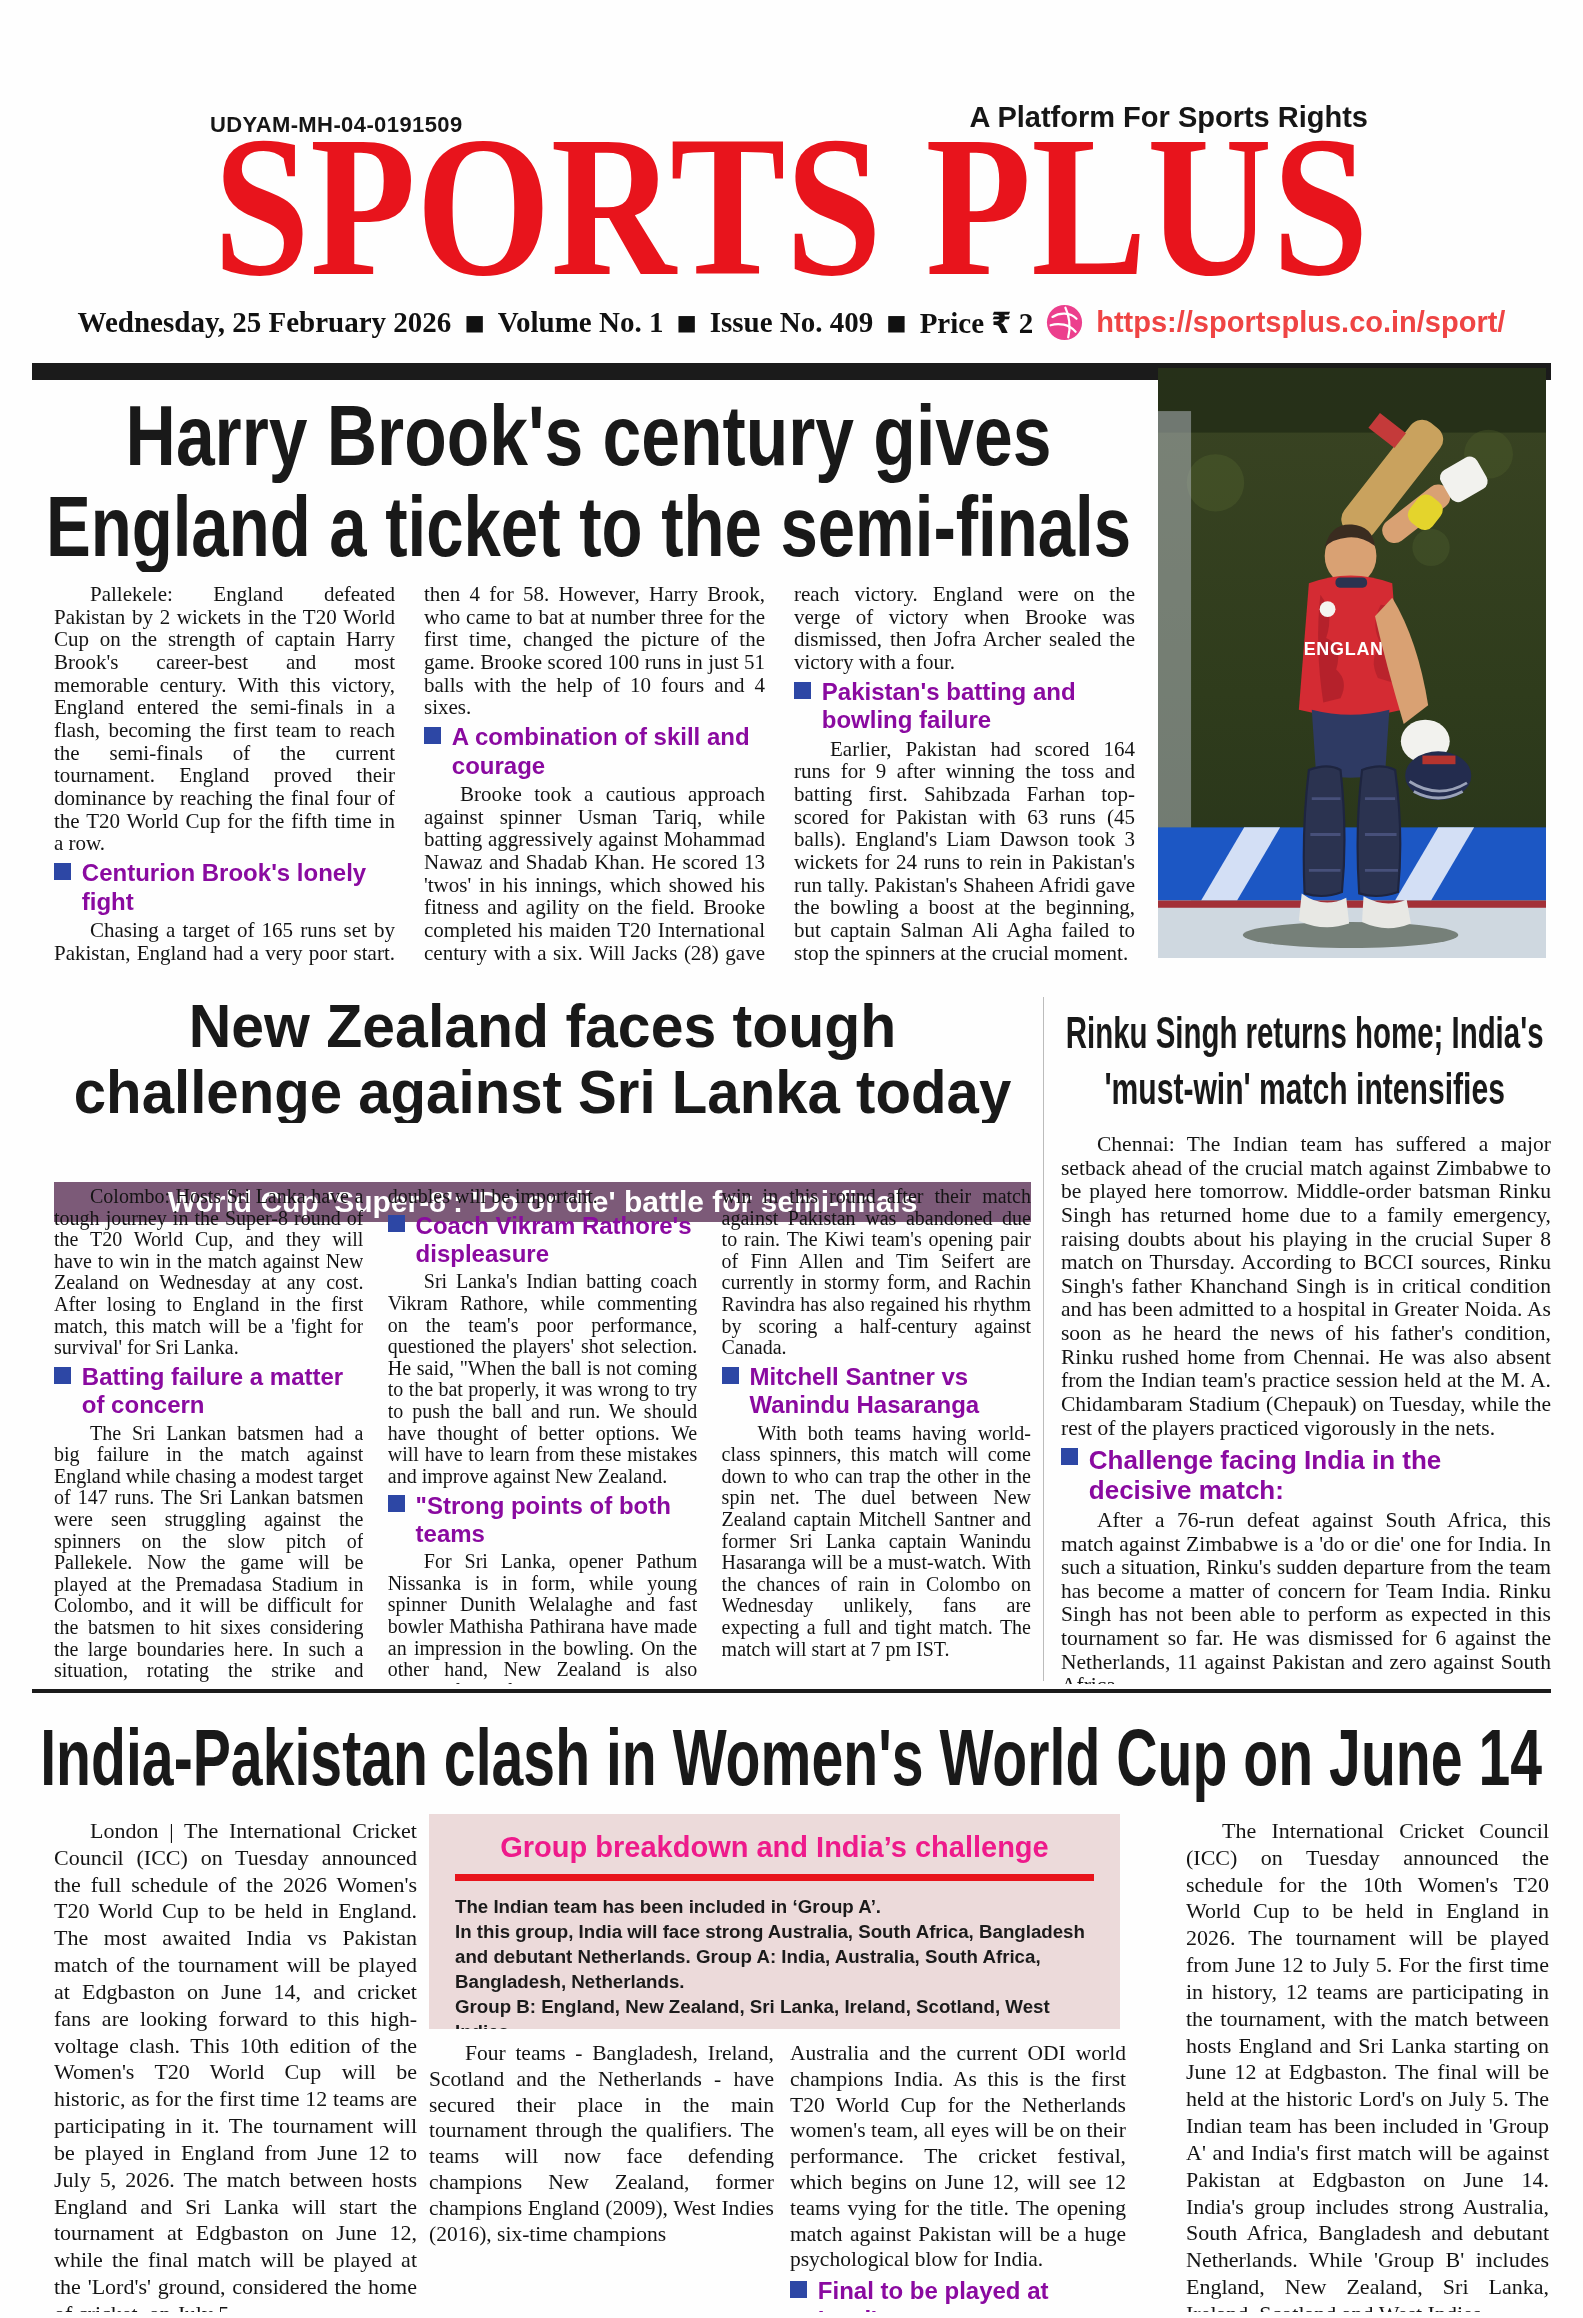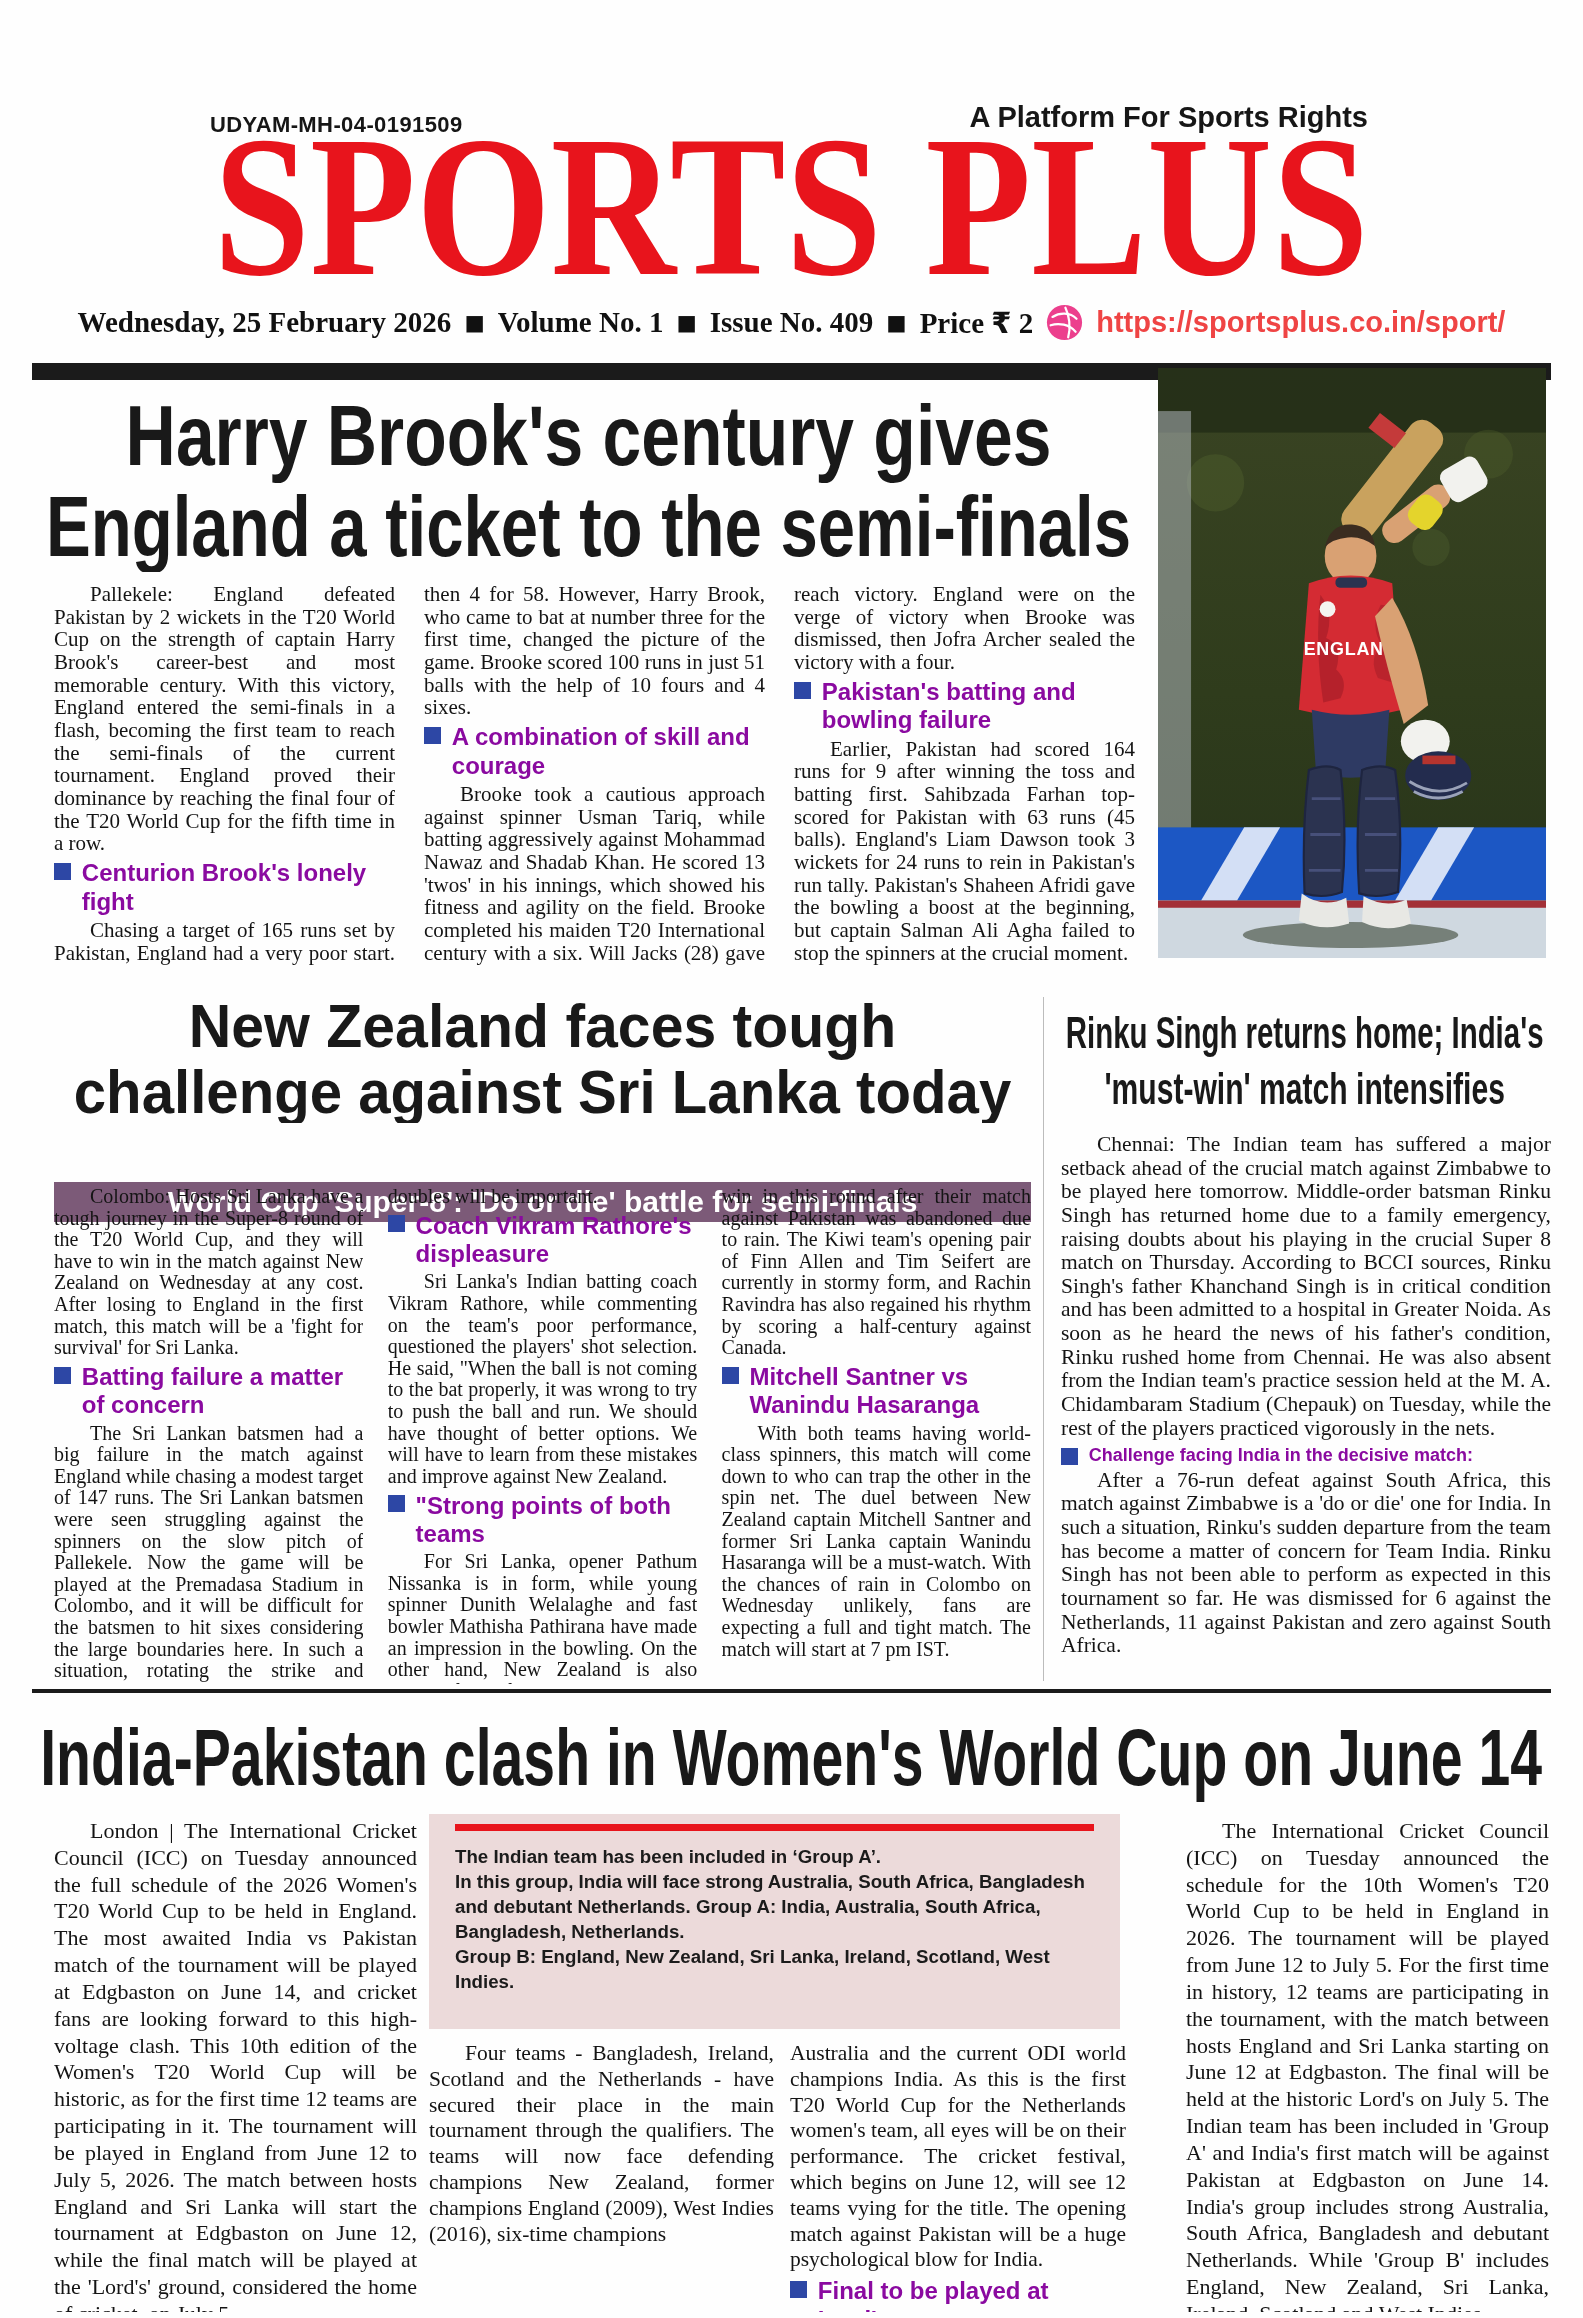--- a/index.html
+++ b/index.html
@@ -41,21 +41,21 @@
 
   .nz-banner{position:absolute;left:54px;top:1182px;width:977px;height:40px;background:#7c5a78;
              color:#fff;display:flex;align-items:center;justify-content:center;
              font:700 30px "Liberation Sans",sans-serif;}
   .nz-cols{position:absolute;left:54px;top:1186px;width:977px;height:498px;display:flex;gap:24.4px;}
   .nz-cols .col{flex:1;font-size:20px;}
 
   .rinku-body{position:absolute;left:1061px;top:1133px;width:490px;height:551px;
               font-family:"Liberation Serif",serif;font-size:21.5px;line-height:1.1;
               text-align:justify;overflow:hidden;}
-  .rinku-body .subhead{font-size:18px;}
+  .rinku-body .subhead{font-size:26px;}
 
   .w-col{position:absolute;top:1818px;height:494px;font-size:22px;line-height:1.22;}
   .w-col1{left:54px;width:363px;}
   .w-col4{left:1186px;width:363px;}
   .w-sub{position:absolute;width:345px;top:2041px;height:271px;font-size:21.5px;line-height:1.2;}
   .w-col2{left:429px;}
   .w-col3{left:790px;width:336px;}
 
   .groupbox{position:absolute;left:429px;top:1814px;width:691px;height:215px;background:#ecdada;
             overflow:hidden;padding:0;}
@@ -248,20 +248,21 @@
 
   <svg class="hl" style="position:absolute;left:0;top:1709px;" width="1583" height="95" viewBox="0 0 2205 132">
     <text x="1102" y="106" text-anchor="middle" font-size="112" textLength="2092" lengthAdjust="spacingAndGlyphs">India-Pakistan clash in Women's World Cup on June 14</text>
   </svg>
 
   <div class="w-col w-col1 body-col">
     <p class="para">London | The International Cricket Council (ICC) on Tuesday announced the full schedule of the 2026 Women's T20 World Cup to be held in England. The most awaited India vs Pakistan match of the tournament will be played at Edgbaston on June 14, and cricket fans are looking forward to this high-voltage clash. This 10th edition of the Women's T20 World Cup will be historic, as for the first time 12 teams are participating in it. The tournament will be played in England from June 12 to July 5, 2026. The match between hosts England and Sri Lanka will start the tournament at Edgbaston on June 12, while the final match will be played at the 'Lord's' ground, considered the home of cricket, on July 5.</p>
   </div>
 
   <div class="groupbox">
+    <div class="gb-title">Group breakdown and India’s challenge</div>
     <div class="gb-rule"></div>
     <div class="gb-body">
       <p class="gb-line">The Indian team has been included in ‘Group A’.</p>
       <p class="gb-line">In this group, India will face strong Australia, South Africa, Bangladesh and debutant Netherlands. Group A: India, Australia, South Africa, Bangladesh, Netherlands.</p>
       <p class="gb-line">Group B: England, New Zealand, Sri Lanka, Ireland, Scotland, West Indies.</p>
     </div>
   </div>
 
   <div class="w-sub w-col2 body-col">
     <p class="para">Four teams - Bangladesh, Ireland, Scotland and the Netherlands - have secured their place in the main tournament through the qualifiers. The teams will now face defending champions New Zealand, former champions England (2009), West Indies (2016), six-time champions</p>

